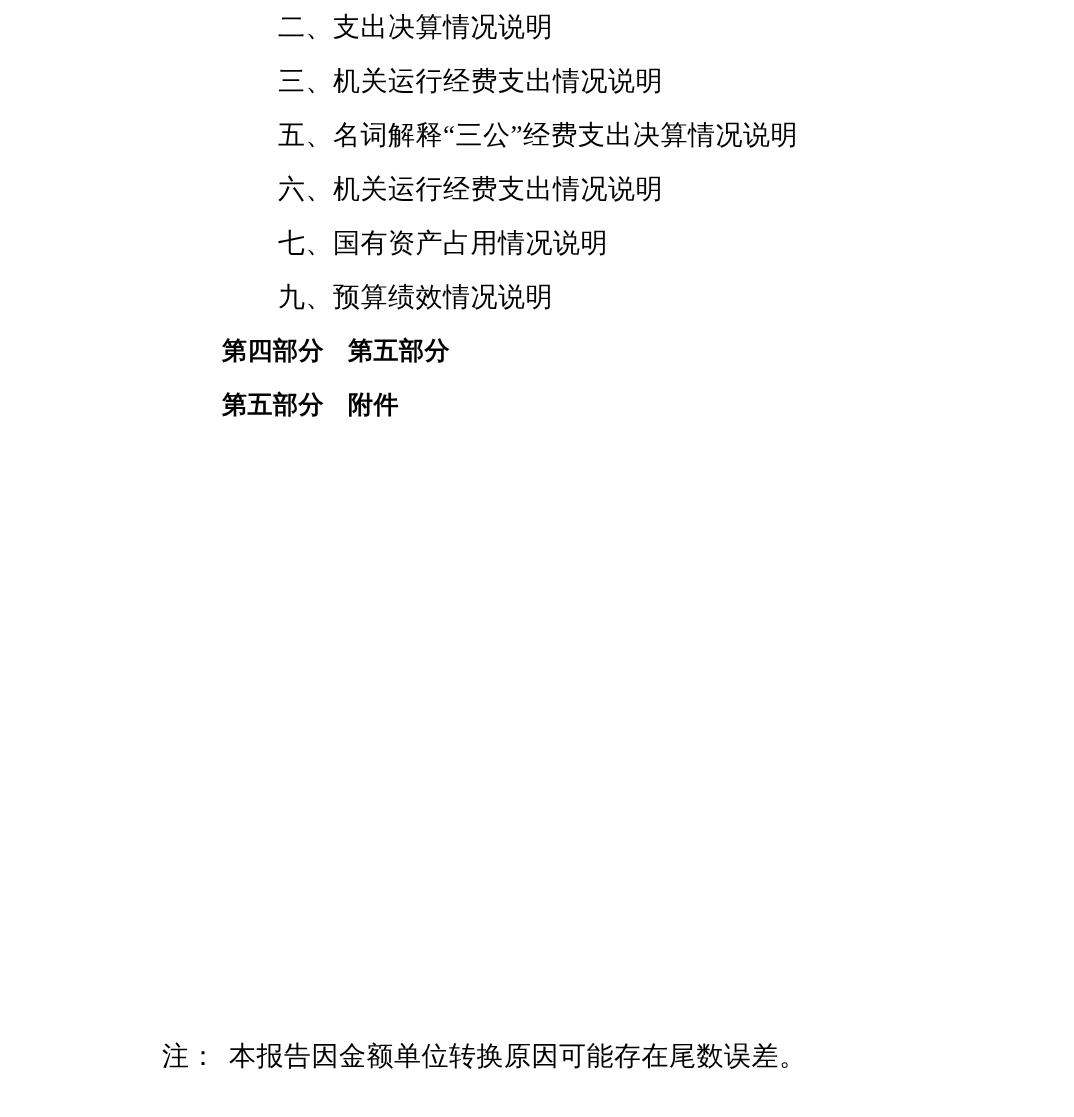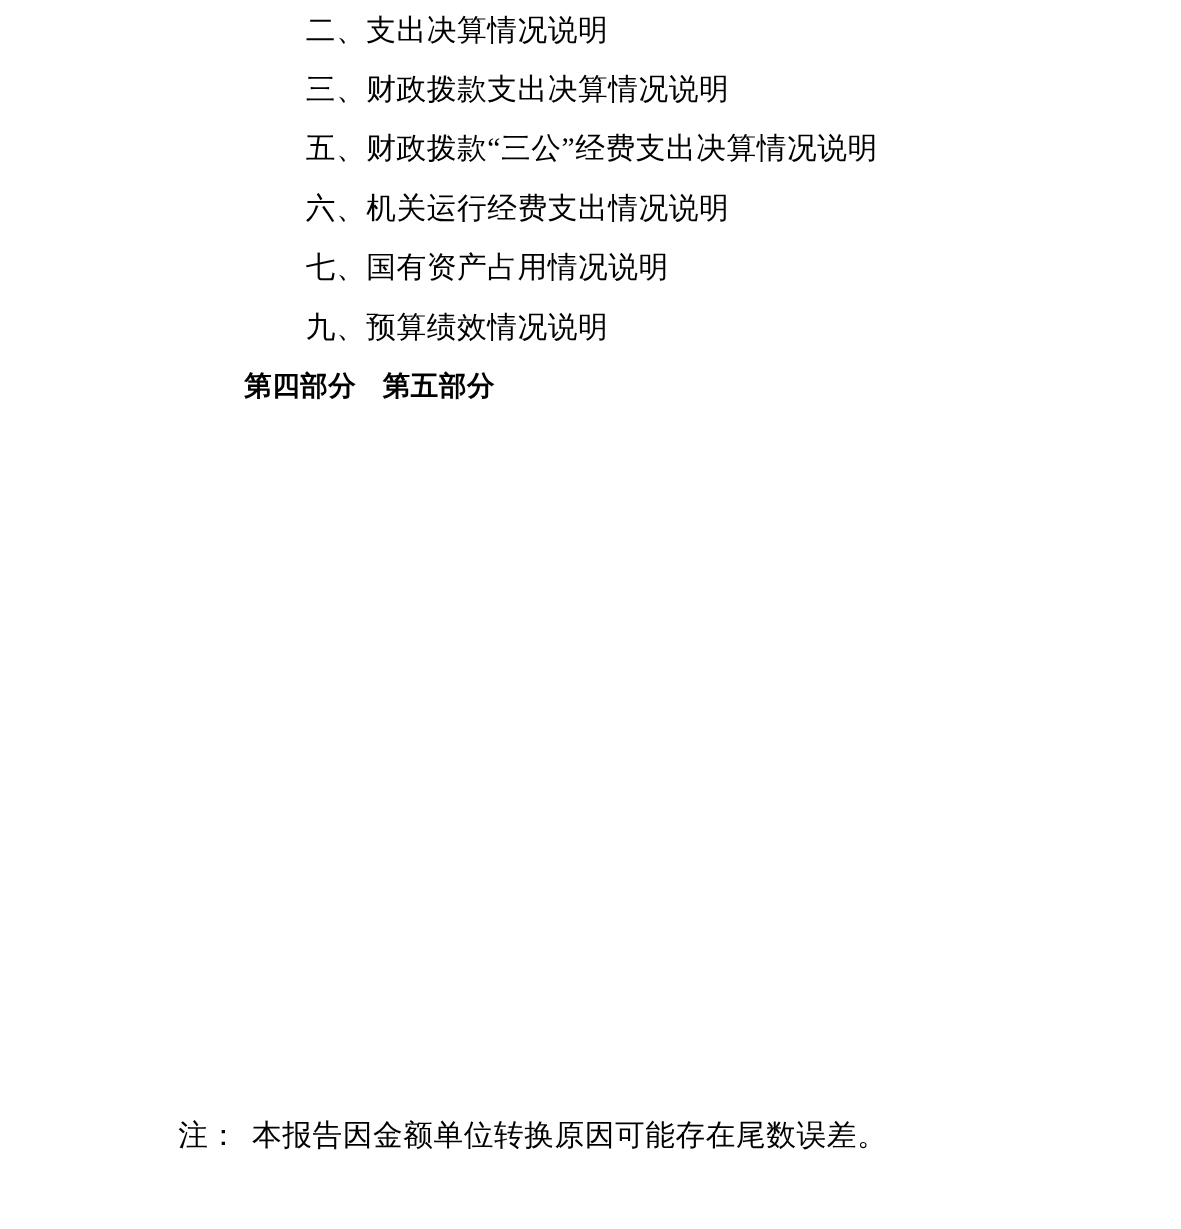--- a/index.html
+++ b/index.html
@@ -46,48 +46,51 @@
     white-space: nowrap;
     letter-spacing: 0.5px;
   }
   .toc-main .gap {
     display: inline-block;
     width: 24px;
   }
   .note {
     position: absolute;
     left: 162px;
-    top: 1012px;
+    top: 1036px;
     font-family: Liberation Serif, serif;
     font-size: 27px;
     line-height: 40px;
     white-space: nowrap;
     letter-spacing: 0.5px;
   }
   .note .gap {
     display: inline-block;
     width: 12px;
   }
 </style>
 </head>
 <body>
 
 <div class="page">
 
   <div class="toc">
 
     <div class="toc-sub">二、支出决算情况说明</div>
-    <div class="toc-sub">三、财政拨款支出决算情况说明</div>
-    <div class="toc-sub">五、财政拨款“三公”经费支出决算情况说明</div>
+    <div class="toc-sub">三、机关运行经费支出情况说明</div>
+    <div class="toc-sub">五、名词解释“三公”经费支出决算情况说明</div>
     <div class="toc-sub">六、机关运行经费支出情况说明</div>
     <div class="toc-sub">七、国有资产占用情况说明</div>
     <div class="toc-sub">九、预算绩效情况说明</div>
 
     <div class="toc-main">
       <span>第四部分</span><span class="gap"></span><span>第五部分</span>
+    </div>
+    <div class="toc-main">
+      <span>第五部分</span><span class="gap"></span><span>附件</span>
     </div>
 
   </div>
 
   <div class="note">
     <span>注：</span><span class="gap"></span><span>本报告因金额单位转换原因可能存在尾数误差。</span>
   </div>
 
 </div>
 

